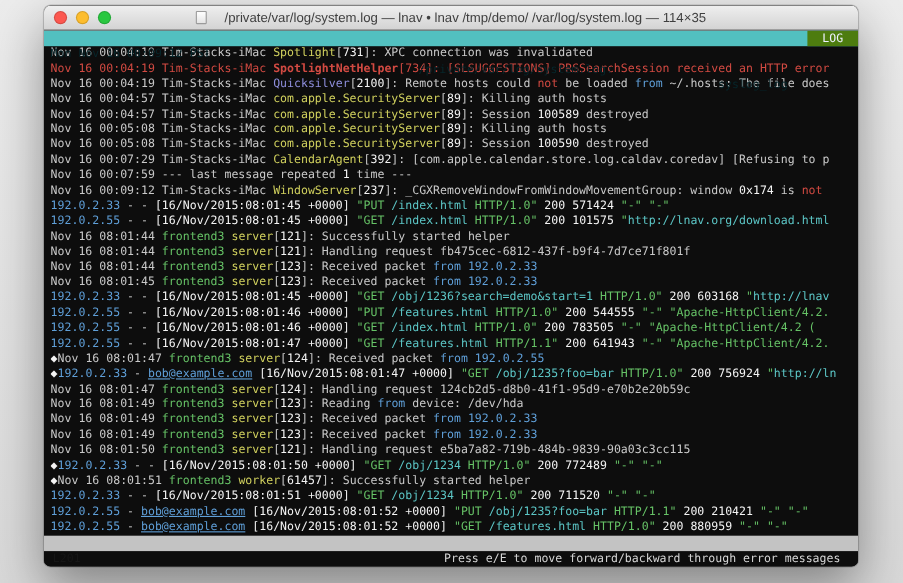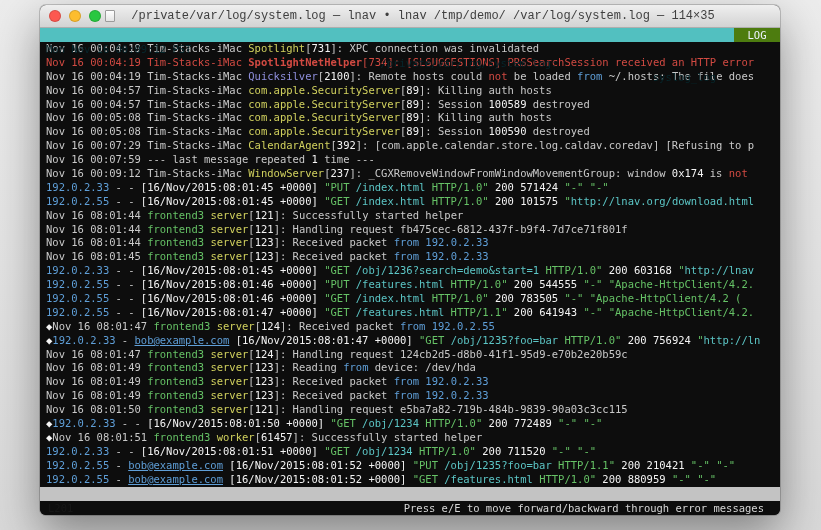--- a/index.html
+++ b/index.html
@@ -14,21 +14,21 @@
   .titlebar {
     height:23px; background:linear-gradient(#efefef,#d3d3d3);
     border-bottom:1px solid #aeaeae; position:relative;
     display:flex; align-items:center; justify-content:center;
   }
   .lights { position:absolute; left:9px; top:5px; display:flex; gap:8px; }
   .light { width:12px; height:12px; border-radius:50%; box-shadow: inset 0 0 0 1px rgba(0,0,0,.15); }
   .light.red    { background:#fc5850; }
   .light.yellow { background:#fdbd2e; }
   .light.green  { background:#29c740; }
-  .title-wrap { display:flex; align-items:center; gap:16px; font-size:12px; color:#3f3f3f; white-space:nowrap;font-family:Liberation Mono, monospace; }
+  .title-wrap { display:flex; align-items:center; gap:16px; font-size:12px; color:#3f3f3f; white-space:nowrap; }
   .doc-icon { width:10px; height:12px; background:linear-gradient(#ffffff,#e4e4e4); border:1px solid #9b9b9b; border-radius:1px; display:inline-block; }
 
   .terminal {
     position:absolute; top:23px; left:0; right:0; bottom:0;
     background:#0d0d0d; font-family:"DejaVu Sans Mono", monospace; font-size:10.5px;
   }
   .topbar { height:14px; line-height:14px; background:#52c0c0; color:#06262b; position:relative; white-space:pre; }
   .topbar .clock { position:absolute; left:6px; }
   .topbar .file  { position:absolute; left:46%; }
   .topbar .fmt   { position:absolute; right:64px; }

